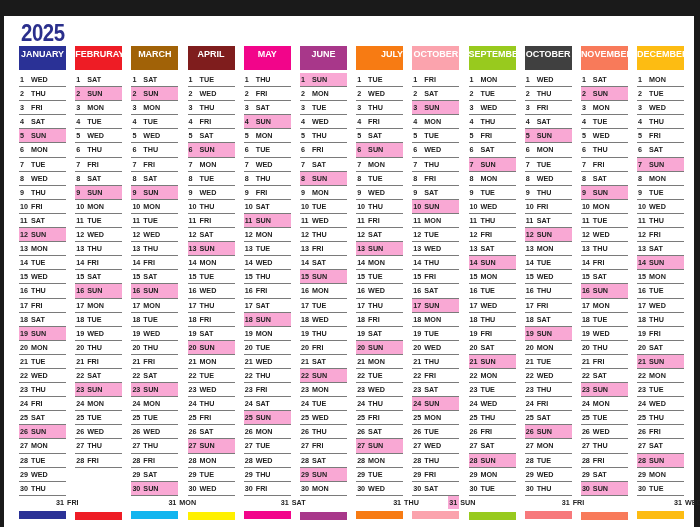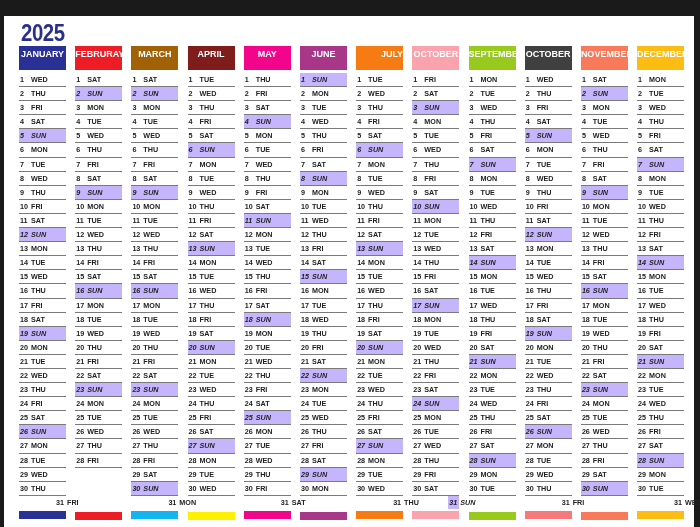--- a/index.html
+++ b/index.html
@@ -7,21 +7,21 @@
   .sheet { position:absolute; left:4px; top:16px; width:690px; height:516px; background:#fff; }
   .title { position:absolute; left:17px; top:3px; height:30px; display:flex; align-items:baseline; }
   .yr { font-family:"Liberation Sans", sans-serif; font-weight:bold; font-size:24px; color:#2a2f8c; letter-spacing:-0.5px; transform:scaleX(0.85); transform-origin:left; display:inline-block; width:48px; }
   .tt { font-family:"Liberation Serif", serif; font-size:18px; color:#222; margin-left:-2px; }
   .cols { position:absolute; left:15px; top:30px; display:flex; }
   .col { width:47px; margin-right:9.2px; }
   .hdr { height:24px; color:#fff; font-size:9px; font-weight:bold; text-align:center; line-height:16px; transform:none; letter-spacing:0; white-space:nowrap; overflow:hidden; }
   .days { margin-top:3px; }
   .day { height:13.1px; border-bottom:1.5px solid #7a7a7a; font-size:7.2px; font-weight:bold; color:#222; line-height:13px; padding-left:1px; white-space:nowrap; box-sizing:content-box; }
   .day.last { border-bottom:none;margin-left:36px; }
-  .day.sun { background:#c4b5fd;font-style:italic; }
+  .day.sun { background:#f9a8d4; }
   .num { display:inline-block; min-width:9px; }
   .foot { height:8px; margin-top:2px; }
 </style>
 </head>
 <body>
 
 <div class="sheet">
   <div class="title">
     <span class="yr">2025</span>
   </div>

